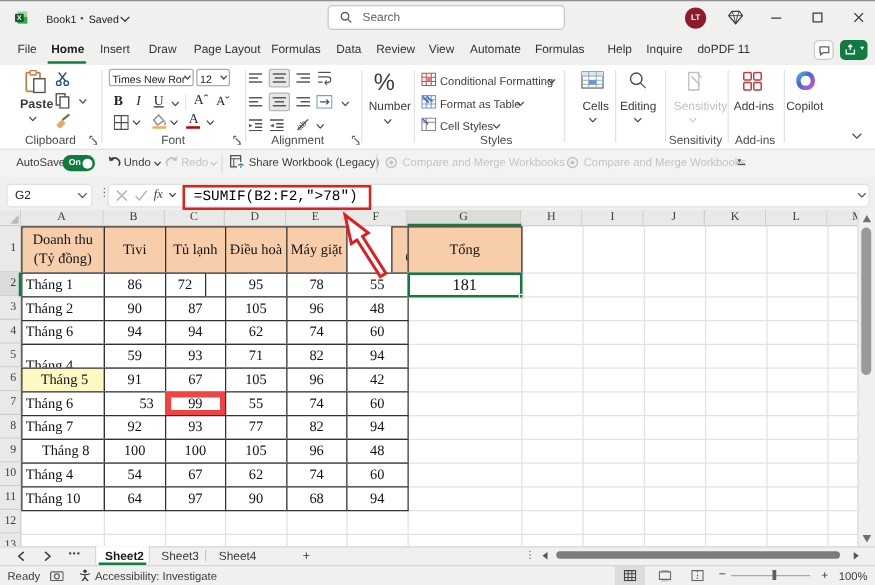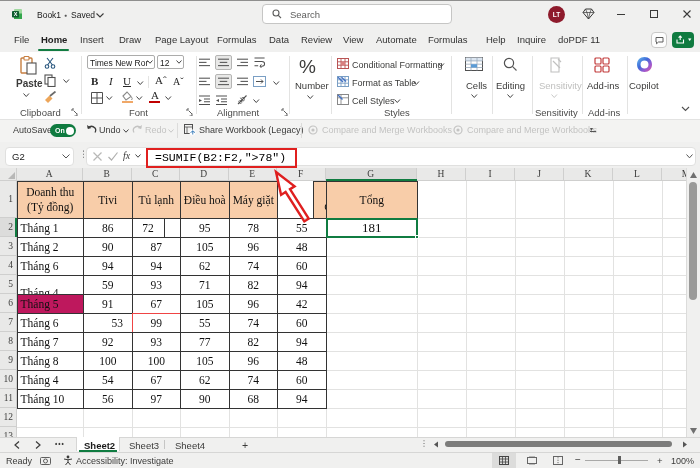--- a/index.html
+++ b/index.html
@@ -437,52 +437,52 @@
 <div style="position:absolute;left:131.5px;top:256px;width:49.5px;height:20px;background:#fff;border:1px solid #333;font-family:'Liberation Serif',serif;font-size:11.5px;color:#111;display:flex;align-items:center;justify-content:center;">94</div>
 <div style="position:absolute;left:180px;top:256px;width:49.5px;height:20px;background:#fff;border:1px solid #333;font-family:'Liberation Serif',serif;font-size:11.5px;color:#111;display:flex;align-items:center;justify-content:center;">62</div>
 <div style="position:absolute;left:228.5px;top:256px;width:49.5px;height:20px;background:#fff;border:1px solid #333;font-family:'Liberation Serif',serif;font-size:11.5px;color:#111;display:flex;align-items:center;justify-content:center;">74</div>
 <div style="position:absolute;left:277px;top:256px;width:49.5px;height:20px;background:#fff;border:1px solid #333;font-family:'Liberation Serif',serif;font-size:11.5px;color:#111;display:flex;align-items:center;justify-content:center;">60</div>
 <div style="position:absolute;left:16.5px;top:275px;width:67.5px;height:36px;background:#fff;border:1px solid #333;font-family:'Liberation Serif',serif;font-size:11.5px;color:#111;display:flex;align-items:center;padding-left:3px;">Tháng 4</div>
 <div style="position:absolute;left:83px;top:275px;width:49.5px;height:20px;background:#fff;border:1px solid #333;font-family:'Liberation Serif',serif;font-size:11.5px;color:#111;display:flex;align-items:center;justify-content:center;">59</div>
 <div style="position:absolute;left:131.5px;top:275px;width:49.5px;height:20px;background:#fff;border:1px solid #333;font-family:'Liberation Serif',serif;font-size:11.5px;color:#111;display:flex;align-items:center;justify-content:center;">93</div>
 <div style="position:absolute;left:180px;top:275px;width:49.5px;height:20px;background:#fff;border:1px solid #333;font-family:'Liberation Serif',serif;font-size:11.5px;color:#111;display:flex;align-items:center;justify-content:center;">71</div>
 <div style="position:absolute;left:228.5px;top:275px;width:49.5px;height:20px;background:#fff;border:1px solid #333;font-family:'Liberation Serif',serif;font-size:11.5px;color:#111;display:flex;align-items:center;justify-content:center;">82</div>
 <div style="position:absolute;left:277px;top:275px;width:49.5px;height:20px;background:#fff;border:1px solid #333;font-family:'Liberation Serif',serif;font-size:11.5px;color:#111;display:flex;align-items:center;justify-content:center;">94</div>
-<div style="position:absolute;left:16.5px;top:294px;width:67.5px;height:20px;background:#be185d;border:1px solid #333;font-family:'Liberation Serif',serif;font-size:11.5px;color:#111;display:flex;align-items:center;padding-left:3px;">Tháng 5</div>
+<div style="position:absolute;left:16.5px;top:294px;width:67.5px;height:20px;background:#fef9c3;border:1px solid #333;font-family:'Liberation Serif',serif;font-size:11.5px;color:#111;display:flex;align-items:center;padding-left:15px;">Tháng 5</div>
 <div style="position:absolute;left:83px;top:294px;width:49.5px;height:20px;background:#fff;border:1px solid #333;font-family:'Liberation Serif',serif;font-size:11.5px;color:#111;display:flex;align-items:center;justify-content:center;">91</div>
 <div style="position:absolute;left:131.5px;top:294px;width:49.5px;height:20px;background:#fff;border:1px solid #333;font-family:'Liberation Serif',serif;font-size:11.5px;color:#111;display:flex;align-items:center;justify-content:center;">67</div>
 <div style="position:absolute;left:180px;top:294px;width:49.5px;height:20px;background:#fff;border:1px solid #333;font-family:'Liberation Serif',serif;font-size:11.5px;color:#111;display:flex;align-items:center;justify-content:center;">105</div>
 <div style="position:absolute;left:228.5px;top:294px;width:49.5px;height:20px;background:#fff;border:1px solid #333;font-family:'Liberation Serif',serif;font-size:11.5px;color:#111;display:flex;align-items:center;justify-content:center;">96</div>
 <div style="position:absolute;left:277px;top:294px;width:49.5px;height:20px;background:#fff;border:1px solid #333;font-family:'Liberation Serif',serif;font-size:11.5px;color:#111;display:flex;align-items:center;justify-content:center;">42</div>
 <div style="position:absolute;left:16.5px;top:313px;width:67.5px;height:20px;background:#fff;border:1px solid #333;font-family:'Liberation Serif',serif;font-size:11.5px;color:#111;display:flex;align-items:center;padding-left:3px;">Tháng 6</div>
 <div style="position:absolute;left:83px;top:313px;width:49.5px;height:20px;background:#fff;border:1px solid #333;font-family:'Liberation Serif',serif;font-size:11.5px;color:#111;display:flex;align-items:center;justify-content:center;padding-left:19px;">53</div>
-<div style="position:absolute;left:131.5px;top:313px;width:49.5px;height:20px;background:#fff;border:1px solid #ef4444;font-family:'Liberation Serif',serif;font-size:11.5px;color:#111;display:flex;align-items:center;justify-content:center;">99</div>
+<div style="position:absolute;left:131.5px;top:313px;width:49.5px;height:20px;background:#fff;border:5px solid #ef4444;font-family:'Liberation Serif',serif;font-size:11.5px;color:#111;display:flex;align-items:center;justify-content:center;">99</div>
 <div style="position:absolute;left:180px;top:313px;width:49.5px;height:20px;background:#fff;border:1px solid #333;font-family:'Liberation Serif',serif;font-size:11.5px;color:#111;display:flex;align-items:center;justify-content:center;">55</div>
 <div style="position:absolute;left:228.5px;top:313px;width:49.5px;height:20px;background:#fff;border:1px solid #333;font-family:'Liberation Serif',serif;font-size:11.5px;color:#111;display:flex;align-items:center;justify-content:center;">74</div>
 <div style="position:absolute;left:277px;top:313px;width:49.5px;height:20px;background:#fff;border:1px solid #333;font-family:'Liberation Serif',serif;font-size:11.5px;color:#111;display:flex;align-items:center;justify-content:center;">60</div>
 <div style="position:absolute;left:16.5px;top:332px;width:67.5px;height:20px;background:#fff;border:1px solid #333;font-family:'Liberation Serif',serif;font-size:11.5px;color:#111;display:flex;align-items:center;padding-left:3px;">Tháng 7</div>
 <div style="position:absolute;left:83px;top:332px;width:49.5px;height:20px;background:#fff;border:1px solid #333;font-family:'Liberation Serif',serif;font-size:11.5px;color:#111;display:flex;align-items:center;justify-content:center;">92</div>
 <div style="position:absolute;left:131.5px;top:332px;width:49.5px;height:20px;background:#fff;border:1px solid #333;font-family:'Liberation Serif',serif;font-size:11.5px;color:#111;display:flex;align-items:center;justify-content:center;">93</div>
 <div style="position:absolute;left:180px;top:332px;width:49.5px;height:20px;background:#fff;border:1px solid #333;font-family:'Liberation Serif',serif;font-size:11.5px;color:#111;display:flex;align-items:center;justify-content:center;">77</div>
 <div style="position:absolute;left:228.5px;top:332px;width:49.5px;height:20px;background:#fff;border:1px solid #333;font-family:'Liberation Serif',serif;font-size:11.5px;color:#111;display:flex;align-items:center;justify-content:center;">82</div>
 <div style="position:absolute;left:277px;top:332px;width:49.5px;height:20px;background:#fff;border:1px solid #333;font-family:'Liberation Serif',serif;font-size:11.5px;color:#111;display:flex;align-items:center;justify-content:center;">94</div>
-<div style="position:absolute;left:16.5px;top:351px;width:67.5px;height:20px;background:#fff;border:1px solid #333;font-family:'Liberation Serif',serif;font-size:11.5px;color:#111;display:flex;align-items:center;padding-left:3px;">Tháng 8</div>
+<div style="position:absolute;left:16.5px;top:351px;width:67.5px;height:20px;background:#fff;border:1px solid #333;font-family:'Liberation Serif',serif;font-size:11.5px;color:#111;display:flex;align-items:center;padding-left:16px;">Tháng 8</div>
 <div style="position:absolute;left:83px;top:351px;width:49.5px;height:20px;background:#fff;border:1px solid #333;font-family:'Liberation Serif',serif;font-size:11.5px;color:#111;display:flex;align-items:center;justify-content:center;">100</div>
 <div style="position:absolute;left:131.5px;top:351px;width:49.5px;height:20px;background:#fff;border:1px solid #333;font-family:'Liberation Serif',serif;font-size:11.5px;color:#111;display:flex;align-items:center;justify-content:center;">100</div>
 <div style="position:absolute;left:180px;top:351px;width:49.5px;height:20px;background:#fff;border:1px solid #333;font-family:'Liberation Serif',serif;font-size:11.5px;color:#111;display:flex;align-items:center;justify-content:center;">105</div>
 <div style="position:absolute;left:228.5px;top:351px;width:49.5px;height:20px;background:#fff;border:1px solid #333;font-family:'Liberation Serif',serif;font-size:11.5px;color:#111;display:flex;align-items:center;justify-content:center;">96</div>
 <div style="position:absolute;left:277px;top:351px;width:49.5px;height:20px;background:#fff;border:1px solid #333;font-family:'Liberation Serif',serif;font-size:11.5px;color:#111;display:flex;align-items:center;justify-content:center;">48</div>
 <div style="position:absolute;left:16.5px;top:370px;width:67.5px;height:20px;background:#fff;border:1px solid #333;font-family:'Liberation Serif',serif;font-size:11.5px;color:#111;display:flex;align-items:center;padding-left:3px;">Tháng 4</div>
 <div style="position:absolute;left:83px;top:370px;width:49.5px;height:20px;background:#fff;border:1px solid #333;font-family:'Liberation Serif',serif;font-size:11.5px;color:#111;display:flex;align-items:center;justify-content:center;">54</div>
 <div style="position:absolute;left:131.5px;top:370px;width:49.5px;height:20px;background:#fff;border:1px solid #333;font-family:'Liberation Serif',serif;font-size:11.5px;color:#111;display:flex;align-items:center;justify-content:center;">67</div>
 <div style="position:absolute;left:180px;top:370px;width:49.5px;height:20px;background:#fff;border:1px solid #333;font-family:'Liberation Serif',serif;font-size:11.5px;color:#111;display:flex;align-items:center;justify-content:center;">62</div>
 <div style="position:absolute;left:228.5px;top:370px;width:49.5px;height:20px;background:#fff;border:1px solid #333;font-family:'Liberation Serif',serif;font-size:11.5px;color:#111;display:flex;align-items:center;justify-content:center;">74</div>
 <div style="position:absolute;left:277px;top:370px;width:49.5px;height:20px;background:#fff;border:1px solid #333;font-family:'Liberation Serif',serif;font-size:11.5px;color:#111;display:flex;align-items:center;justify-content:center;">60</div>
 <div style="position:absolute;left:16.5px;top:389px;width:67.5px;height:20px;background:#fff;border:1px solid #333;font-family:'Liberation Serif',serif;font-size:11.5px;color:#111;display:flex;align-items:center;padding-left:3px;">Tháng 10</div>
-<div style="position:absolute;left:83px;top:389px;width:49.5px;height:20px;background:#fff;border:1px solid #333;font-family:'Liberation Serif',serif;font-size:11.5px;color:#111;display:flex;align-items:center;justify-content:center;">56</div>
+<div style="position:absolute;left:83px;top:389px;width:49.5px;height:20px;background:#fff;border:1px solid #333;font-family:'Liberation Serif',serif;font-size:11.5px;color:#111;display:flex;align-items:center;justify-content:center;">64</div>
 <div style="position:absolute;left:131.5px;top:389px;width:49.5px;height:20px;background:#fff;border:1px solid #333;font-family:'Liberation Serif',serif;font-size:11.5px;color:#111;display:flex;align-items:center;justify-content:center;">97</div>
 <div style="position:absolute;left:180px;top:389px;width:49.5px;height:20px;background:#fff;border:1px solid #333;font-family:'Liberation Serif',serif;font-size:11.5px;color:#111;display:flex;align-items:center;justify-content:center;">90</div>
 <div style="position:absolute;left:228.5px;top:389px;width:49.5px;height:20px;background:#fff;border:1px solid #333;font-family:'Liberation Serif',serif;font-size:11.5px;color:#111;display:flex;align-items:center;justify-content:center;">68</div>
 <div style="position:absolute;left:277px;top:389px;width:49.5px;height:20px;background:#fff;border:1px solid #333;font-family:'Liberation Serif',serif;font-size:11.5px;color:#111;display:flex;align-items:center;justify-content:center;">94</div>
 <div style="position:absolute;left:325.5px;top:218px;width:92.5px;height:20px;background:#fff;border:2px solid #107c41;font-family:'Liberation Serif',serif;font-size:13px;color:#111;display:flex;align-items:center;justify-content:center;">181</div>
 <div style="position:absolute;left:415px;top:235px;width:4px;height:4px;background:#107c41;border:1px solid #fff;"></div>
 <div style="position:absolute;left:686px;top:168px;width:14px;height:269px;background:#f0f0ef;border-left:1px solid #dcdcdb;"></div>
 <svg style="position:absolute;left:690px;top:172px;display:block;" width="7" height="6" viewBox="0 0 7 6">
     <path d="M3.5 0 L7 6 L0 6 Z" fill="#707070"></path>
   </svg>

